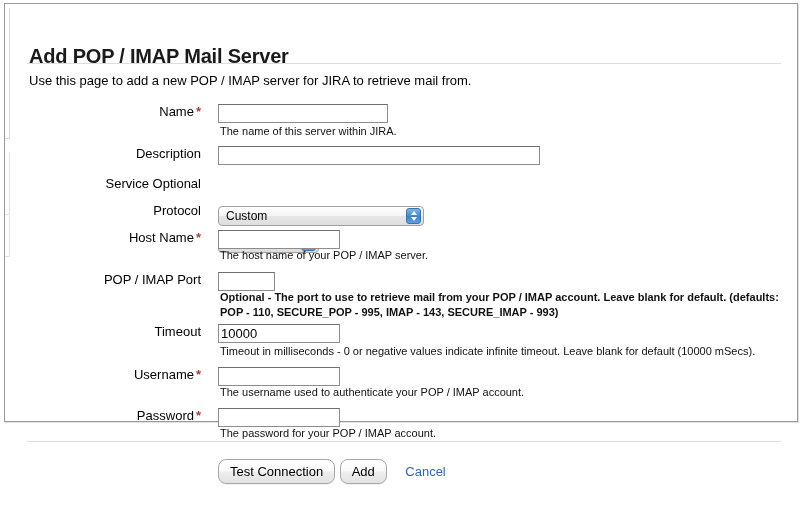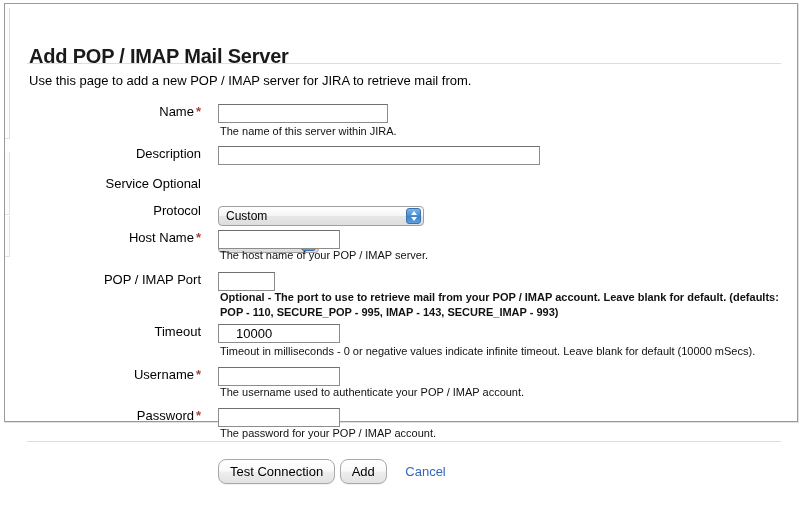--- a/index.html
+++ b/index.html
@@ -116,21 +116,21 @@
   }
   .text-input {
     box-sizing: border-box;
     height: 19px;
     border: 1px solid #8c8c8c;
     border-top-color: #6f6f6f;
     background: #ffffff;
     font-family: "Liberation Sans", sans-serif;
     font-size: 13px;
     color: #000000;
-    padding: 0 17px;
+    padding: 0 2px;
     outline: none;
     border-radius: 0;
   }
   .field-hint {
     position: absolute;
     left: 215px;
     font-size: 11px;
     color: #111111;
     line-height: 15px;
   }

